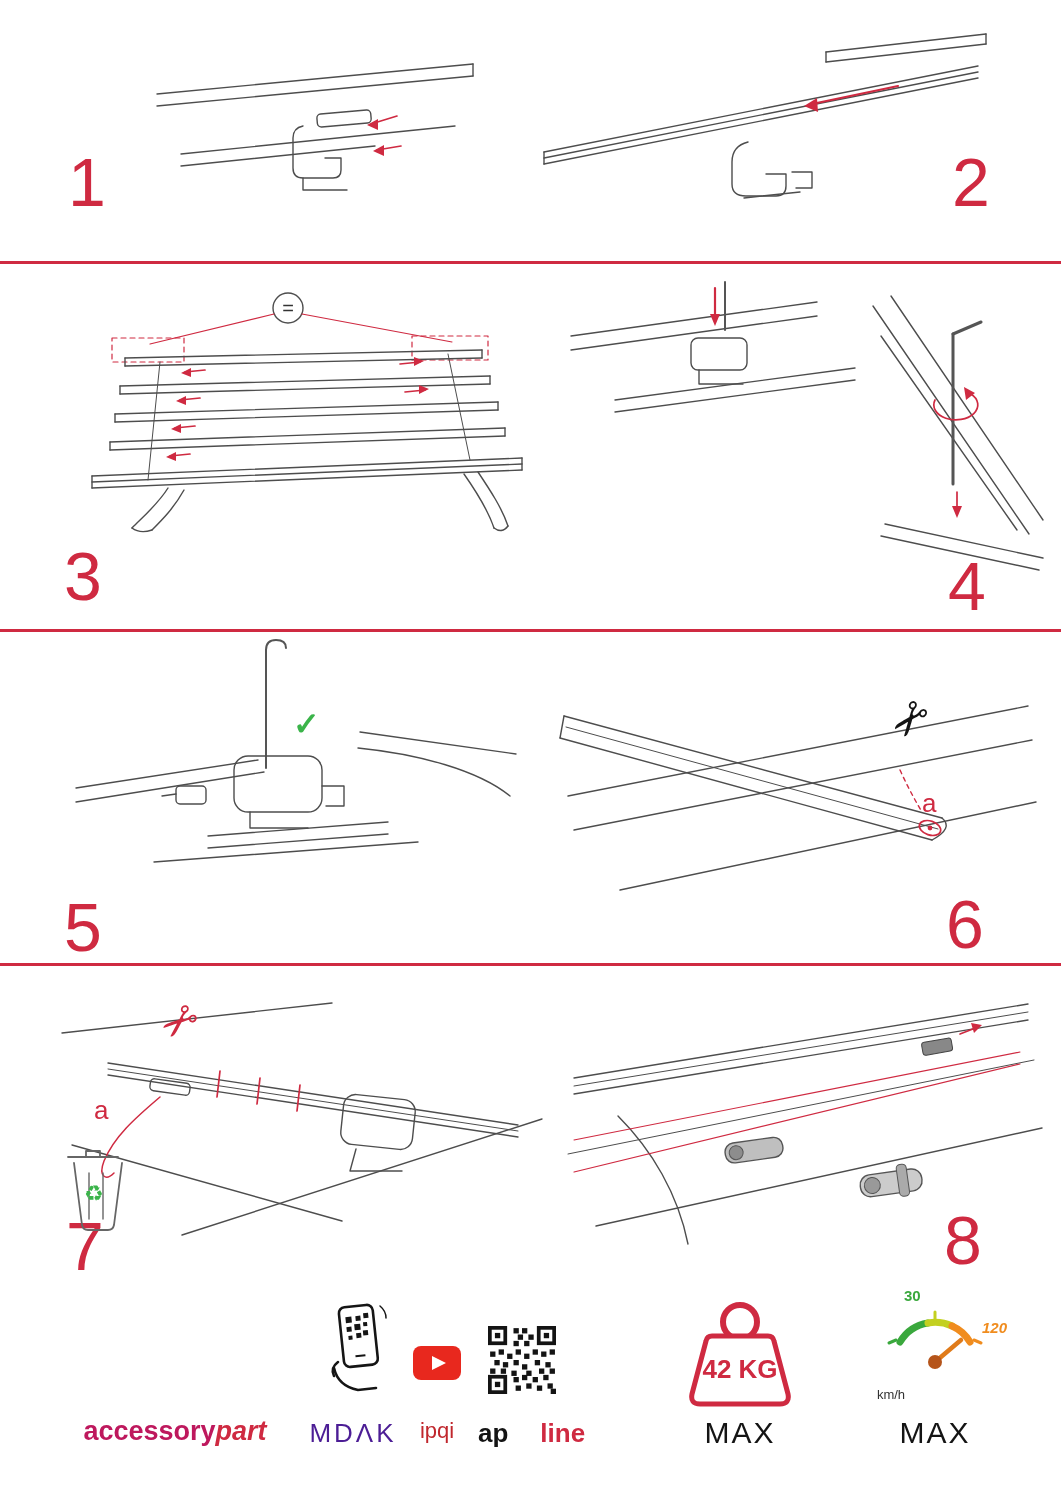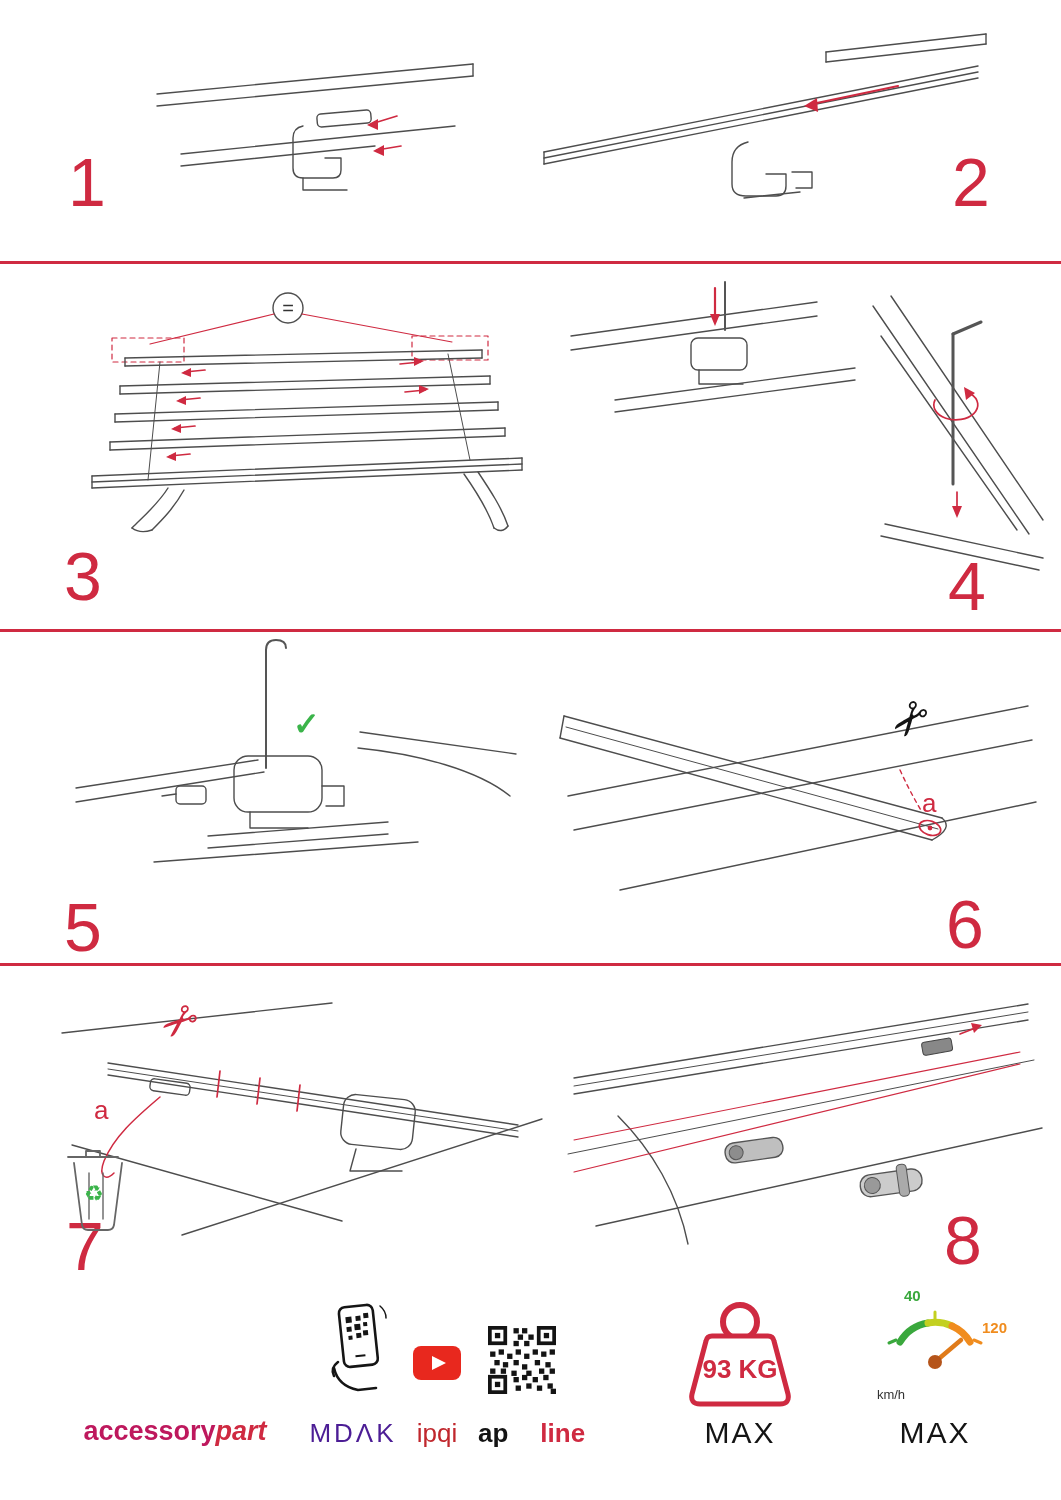--- a/index.html
+++ b/index.html
@@ -270,21 +270,21 @@
     </svg>
   </div>
   <div class="footer-label" style="left:298px; top:1420px; width:110px; font-size:26px; font-weight:500; letter-spacing:3px; color:#4c1d95;">MDΛK</div>
 
   <div class="illus" style="left:413px; top:1346px; width:48px; height:34px;">
     <svg viewBox="0 0 48 34">
       <rect x="0" y="0" width="48" height="34" rx="8" fill="#e8281e"></rect>
       <polygon points="19,10 33,17 19,24" fill="#ffffff"></polygon>
     </svg>
   </div>
-  <div class="footer-label" style="left:405px; top:1420px; width:64px; font-size:26px; font-weight:500; color:#c0272d;">ipqi</div>
+  <div class="footer-label" style="left:405px; top:1420px; width:64px; font-size:22px; font-weight:500; color:#c0272d;">ipqi</div>
 
   <div class="illus" style="left:488px; top:1326px; width:68px; height:68px;">
     <svg viewBox="0 0 64 64">
       <g fill="#141414">
         <rect x="0" y="0" width="18" height="18"></rect>
           <rect x="46" y="0" width="18" height="18"></rect>
           <rect x="0" y="46" width="18" height="18"></rect>
       </g>
       <g fill="#ffffff">
         <rect x="3.5" y="3.5" width="11" height="11"></rect>
@@ -336,33 +336,33 @@
   <div class="footer-label" style="left:478px; top:1420px; width:92px; font-size:26px; font-weight:600;">
     <span style="color:#141414;">ap</span><span style="color:#cf2a41;margin-left:32px;">line</span>
   </div>
 
   <div class="illus" style="left:676px; top:1296px; width:128px; height:120px;">
     <svg viewBox="0 0 128 120">
       <circle cx="64" cy="26" r="17" fill="none" stroke="#cf2a41" stroke-width="6"></circle>
       <path d="M36,40 H92 Q97,40 98,45 L112,98 Q114,108 104,108 H24 Q14,108 16,98 L30,45 Q31,40 36,40 Z" fill="#ffffff" stroke="#cf2a41" stroke-width="5" stroke-linejoin="round"></path>
     </svg>
   </div>
-  <div class="footer-label" style="left:676px; top:1356px; width:128px; font-size:26px; font-weight:600; color:#cf2a41;">93 KG</div>
+  <div class="footer-label" style="left:676px; top:1356px; width:128px; font-size:26px; font-weight:600; color:#cf2a41;">42 KG</div>
   <div class="footer-label" style="left:676px; top:1418px; width:128px; font-size:30px; font-weight:500; letter-spacing:2px;">MAX</div>
 
   <div class="illus" style="left:876px; top:1296px; width:118px; height:108px;">
     <svg viewBox="0 0 118 108">
       <path d="M24,46 A40,40 0 0 1 52,27" fill="none" stroke="#3aa83d" stroke-width="7" stroke-linecap="round"></path>
       <path d="M52,27 A40,40 0 0 1 76,30" fill="none" stroke="#c3d021" stroke-width="7" stroke-linecap="round"></path>
       <path d="M76,30 A40,40 0 0 1 94,46" fill="none" stroke="#f08c1e" stroke-width="7" stroke-linecap="round"></path>
       <path d="M20,44 l-7,3" stroke="#3aa83d" stroke-width="3" stroke-linecap="round"></path>
       <path d="M59,24 v-8" stroke="#c3d021" stroke-width="3" stroke-linecap="round"></path>
       <path d="M98,44 l7,3" stroke="#f08c1e" stroke-width="3" stroke-linecap="round"></path>
       <path d="M59,66 L85,44" stroke="#e07b1a" stroke-width="4.5" stroke-linecap="round"></path>
       <circle cx="59" cy="66" r="7" fill="#b5541a"></circle>
     </svg>
   </div>
-  <span class="lbl" style="left:904px; top:1288px; font-size:15px; font-weight:600; color:#3aa83d;">40</span>
-  <span class="lbl" style="left:982px; top:1320px; font-size:15px; font-weight:600; color:#f08c1e;">120</span>
+  <span class="lbl" style="left:904px; top:1288px; font-size:15px; font-weight:600; color:#3aa83d;">30</span>
+  <span class="lbl" style="left:982px; top:1320px; font-size:15px; font-weight:600; color:#f08c1e;font-style:italic;">120</span>
   <div class="footer-label" style="left:832px; top:1388px; width:118px; font-size:13px; color:#333;">km/h</div>
   <div class="footer-label" style="left:876px; top:1418px; width:118px; font-size:30px; font-weight:500; letter-spacing:2px;">MAX</div>
 
 </div>
 
 </body></html>

